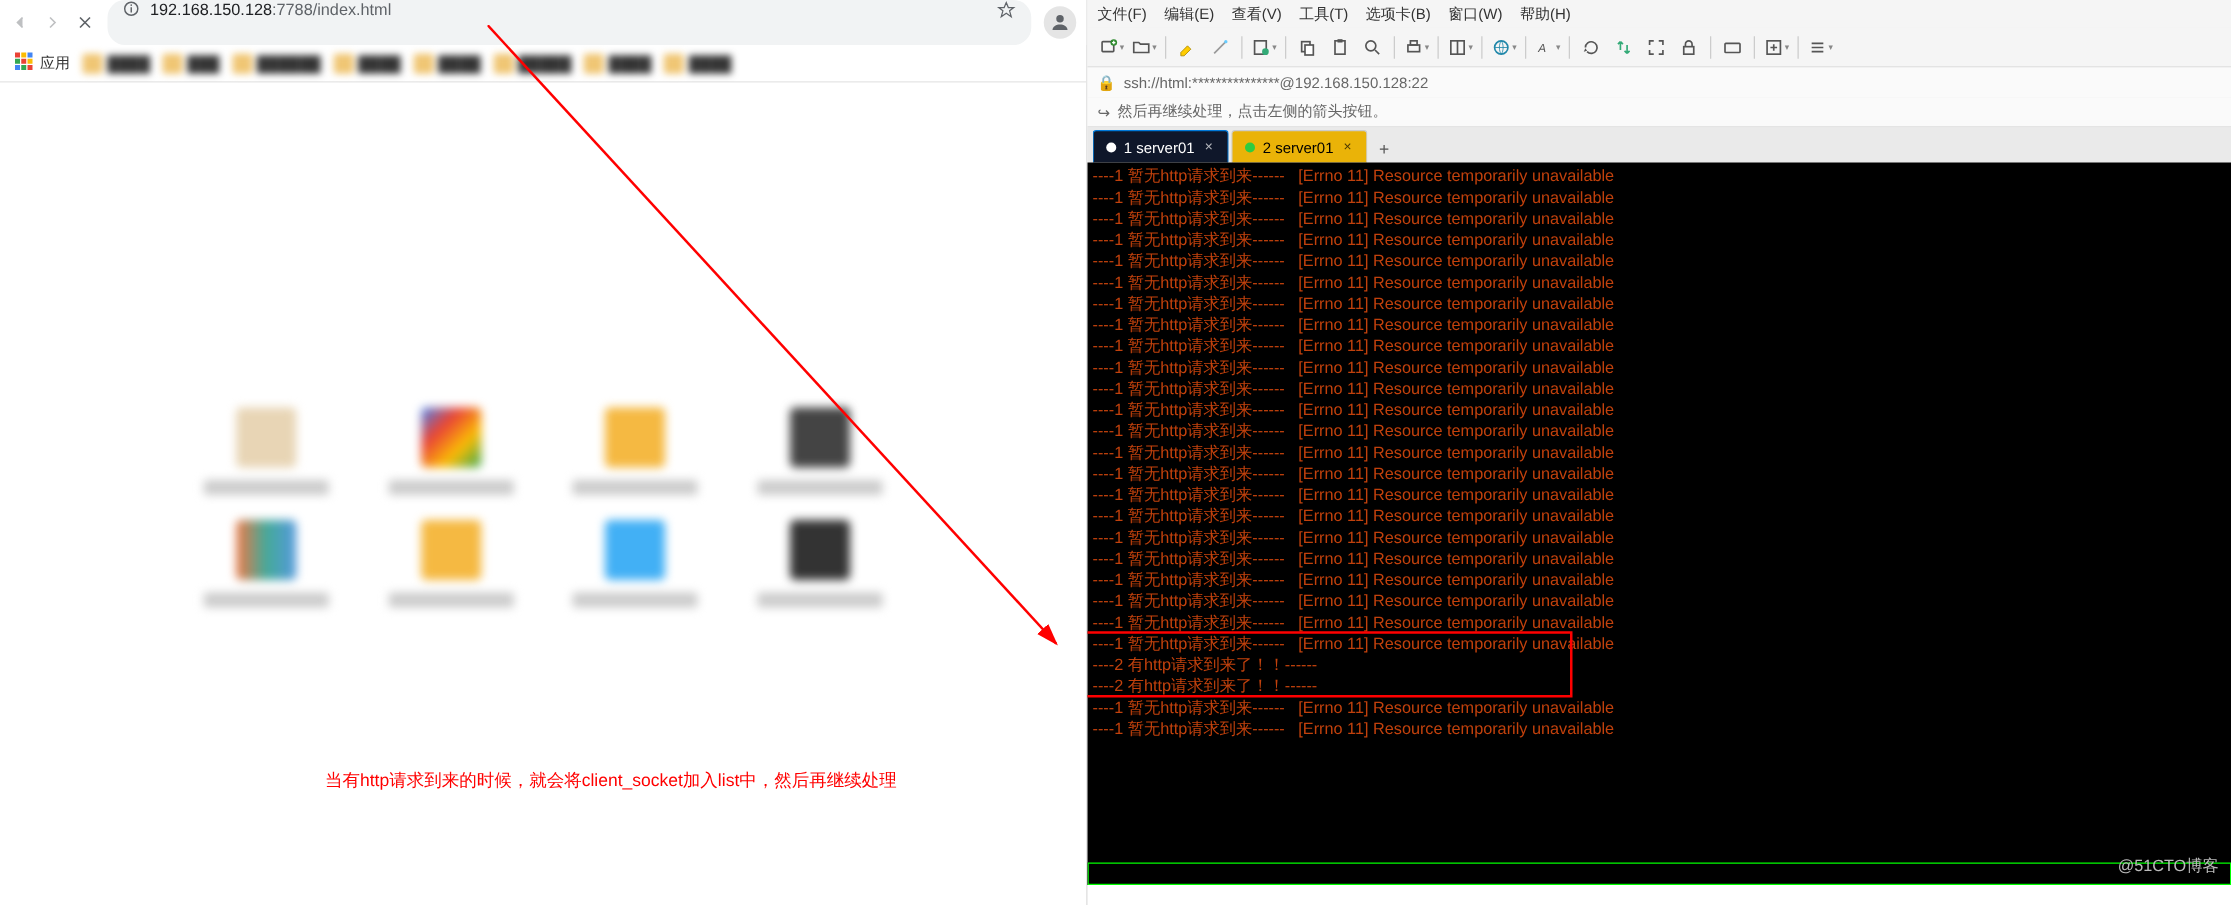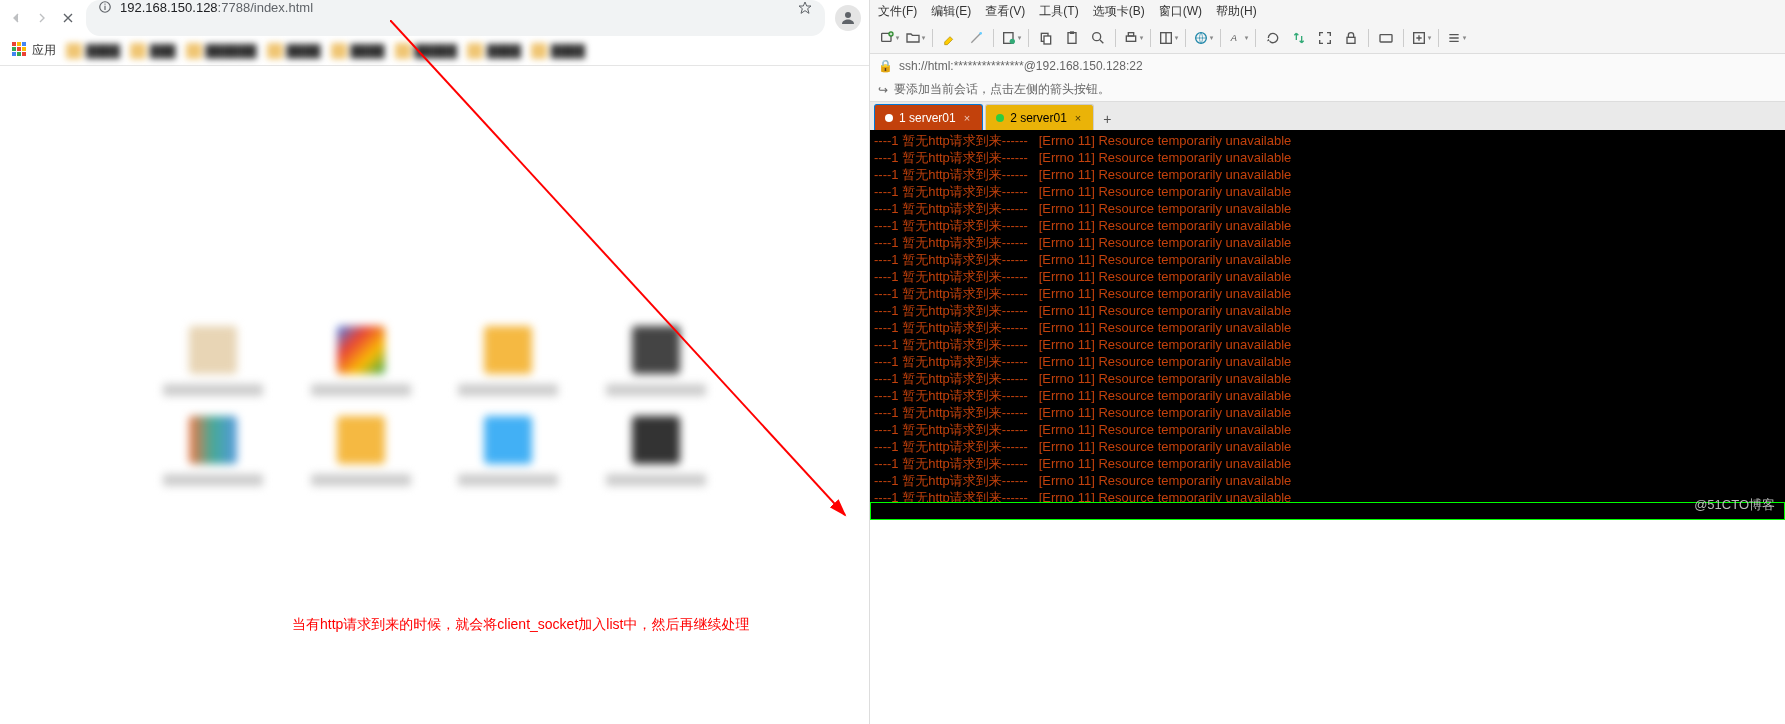--- a/index.html
+++ b/index.html
@@ -27,41 +27,41 @@
 .bm-icon { width:16px; height:16px; background:#f0c674; border-radius:2px; }
 
 .chrome-content { position: relative; padding-top: 260px; display:flex; justify-content:center; }
 .tiles { width: 560px; display: grid; grid-template-columns: repeat(4,1fr); gap: 20px 30px; }
 .tile { display:flex; flex-direction:column; align-items:center; gap:10px; filter: blur(4px); }
 .tile-thumb { width:48px; height:48px; border-radius:4px; }
 .t1{background:#e8d5b5}.t2{background:linear-gradient(135deg,#4285f4,#ea4335,#fbbc04,#34a853)}.t3{background:#f5b942}.t4{background:#444}
 .t5{background:linear-gradient(90deg,#e74,#4a9,#59d)}.t6{background:#f5b942}.t7{background:#42b0f5}.t8{background:#333}
 .tile-label { width:100px; height:12px; background:#ccc; border-radius:2px; }
 
-.annotation { position:absolute; bottom:90px; left:260px; color:#ff0000; font-size:14px; white-space:nowrap;margin-left:32px; }
+.annotation { position:absolute; bottom:90px; left:260px; color:#ff0000; font-size:14px; white-space:nowrap; }
 .arrow-svg { position:absolute; top:20px; left:390px; pointer-events:none; }
 
 
-.term-app { flex:1; height:520px; display:flex; flex-direction:column; background:#f0f0f0; position:relative; }
+.term-app { flex:1; height:708px; display:flex; flex-direction:column; background:#f0f0f0; position:relative; }
 .menubar { height:22px; display:flex; align-items:center; padding:0 8px; gap:14px; font-size:12px; color:#333; background:#f5f5f5; }
 .menubar span { cursor:pointer; }
 
 .toolbar { height:32px; display:flex; align-items:center; padding:0 8px; gap:4px; background:#f5f5f5; border-bottom:1px solid #ddd; }
 .tb-btn { width:22px; height:22px; display:flex; align-items:center; justify-content:center; color:#555; cursor:pointer; border-radius:2px; }
 .tb-sep { width:1px; height:18px; background:#ccc; margin:0 2px; }
 .tb-btn svg{width:16px;height:16px}
 .tb-btn .dd{font-size:7px;margin-left:1px;color:#888}
 
 .addr-row { height:24px; display:flex; align-items:center; padding:0 8px; gap:6px; font-size:12px; color:#666; background:#fafafa; }
 .lock-icon{color:#888}
 .hint-row { height:24px; display:flex; align-items:center; padding:0 8px; gap:6px; font-size:12px; color:#666; background:#fafafa; border-bottom:1px solid #ddd; }
 
 .tabs-row { height:28px; display:flex; align-items:flex-end; background:#eaeaea; padding:0 4px; gap:0; }
 .tab { height:26px; display:flex; align-items:center; padding:0 10px; font-size:12px; gap:6px; border:1px solid #ccc; border-bottom:none; background:#eab308; border-radius:3px 3px 0 0; margin-right:2px; cursor:pointer; }
-.tab.active { background:#c2410c; color:#fff; border-color:#0078d7; }
+.tab.active { background:#0f172a; color:#fff; border-color:#0078d7; }
 .tab-dot { width:8px; height:8px; border-radius:50%; }
 .tab.active .tab-dot{background:#fff}
 .tab:not(.active) .tab-dot{background:#2ecc40}
 .tab-close{font-size:11px;opacity:.7;padding:0 2px}
 .tab-add { width:22px; height:22px; display:flex; align-items:center; justify-content:center; font-size:14px; color:#555; cursor:pointer;}
 
 .terminal { flex:1; background:#000; color:#c2410c; font-family:"Consolas","Courier New",monospace; font-size:13px; line-height:17px; padding:2px 4px; overflow:hidden; position:relative; white-space:pre; }
 .highlight-box { position:absolute; border:2px solid #ff0000; }
 .prompt-bar { position:absolute; bottom:0; left:0; right:0; height:18px; border:1px solid #0f0; background:#000;}
 
@@ -344,21 +344,21 @@
         <span class="dd">▾</span>
       </div>
   </div>
 
   <div class="addr-row">
     <span class="lock-icon">🔒</span>
     <span>ssh://html:***************@192.168.150.128:22</span>
   </div>
   <div class="hint-row">
     <span>↪</span>
-    <span>要添加当前会话，点击左侧的箭头按钮。</span>
+    <span>然后再继续处理，点击左侧的箭头按钮。</span>
   </div>
 
   <div class="tabs-row">
     <div class="tab active">
       <span class="tab-dot"></span>
       <span>1 server01</span>
       <span class="tab-close">×</span>
     </div>
     <div class="tab">
       <span class="tab-dot"></span>

